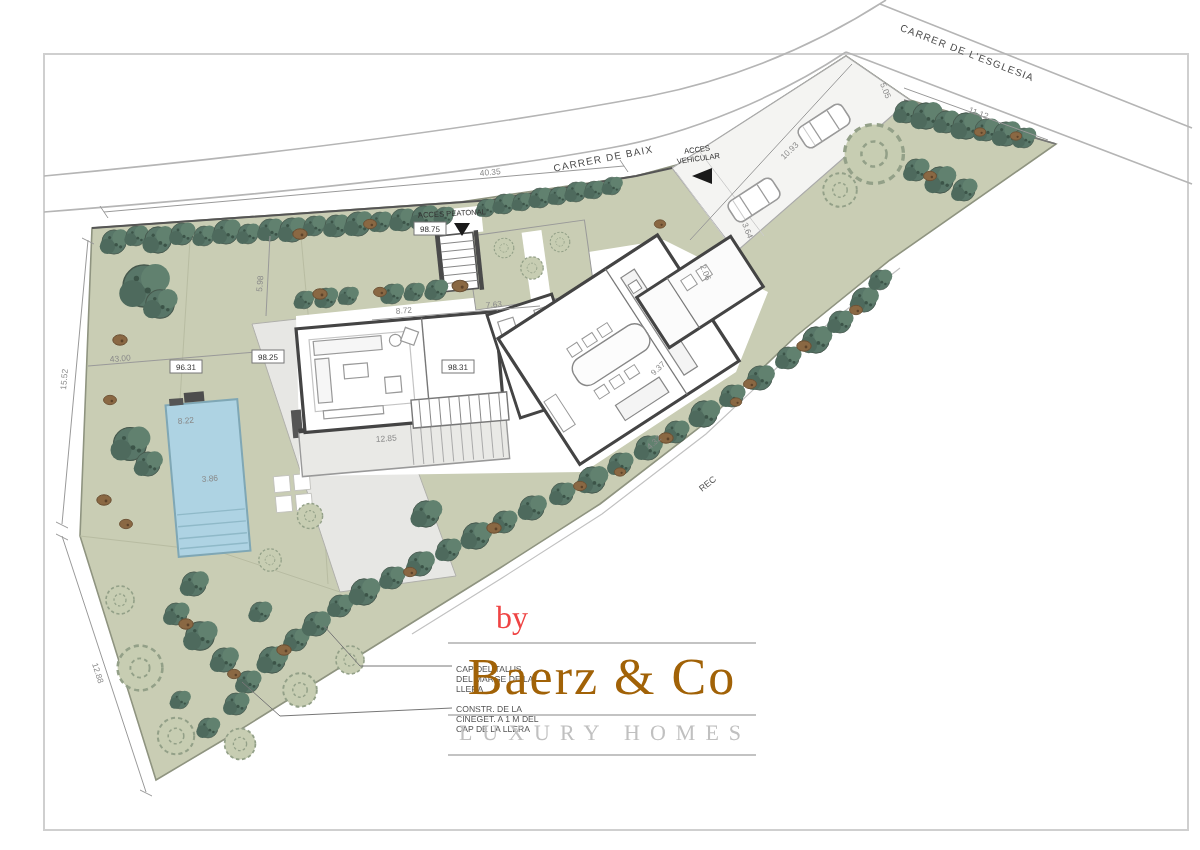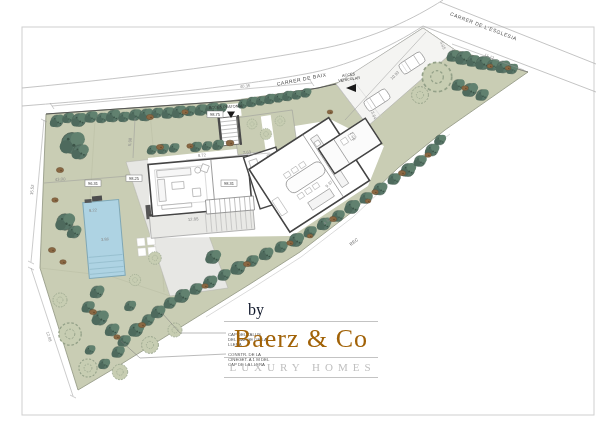--- a/index.html
+++ b/index.html
@@ -7,21 +7,21 @@
          font-family:"Liberation Sans",sans-serif;}
   #plan-svg{position:absolute;left:0;top:0;}
   .dim{fill:#8a8a8a;font-size:4.2px;font-family:"Liberation Sans",sans-serif;}
   .street{fill:#4a4a4a;font-size:5px;letter-spacing:.6px;font-family:"Liberation Sans",sans-serif;}
   .tinylbl{fill:#333;font-size:3.8px;font-family:"Liberation Sans",sans-serif;}
   .boxlbl{fill:#333;font-size:4px;font-family:"Liberation Sans",sans-serif;}
   .note{fill:#555;font-size:4.3px;font-family:"Liberation Sans",sans-serif;}
   
   #watermark{position:absolute;left:224px;top:302px;width:154px;text-align:center;
              color:#c9c9c9;font-family:"Liberation Serif",serif;}
-  .wm-by{font-size:16px;text-align:left;padding-left:24px;line-height:1;margin-bottom:3px;color:#0f172a;}
+  .wm-by{font-size:16px;text-align:left;padding-left:24px;line-height:1;margin-bottom:3px;color:#ef4444;}
   .wm-rule{border:0;border-top:1px solid #c3c3c3;margin:0;}
   .wm-brand{font-size:26px;letter-spacing:1px;line-height:1.25;color:#a16207;padding:1px 0;}
   .wm-tag{font-size:11px;letter-spacing:5px;color:#c0c0c0;padding:3px 0 4px 3px;
           font-family:"Liberation Serif",serif;}
 </style>
 </head>
 <body>
 
 <div id="stage">
 <svg id="plan-svg" width="600" height="425" viewBox="0 0 600 425">

